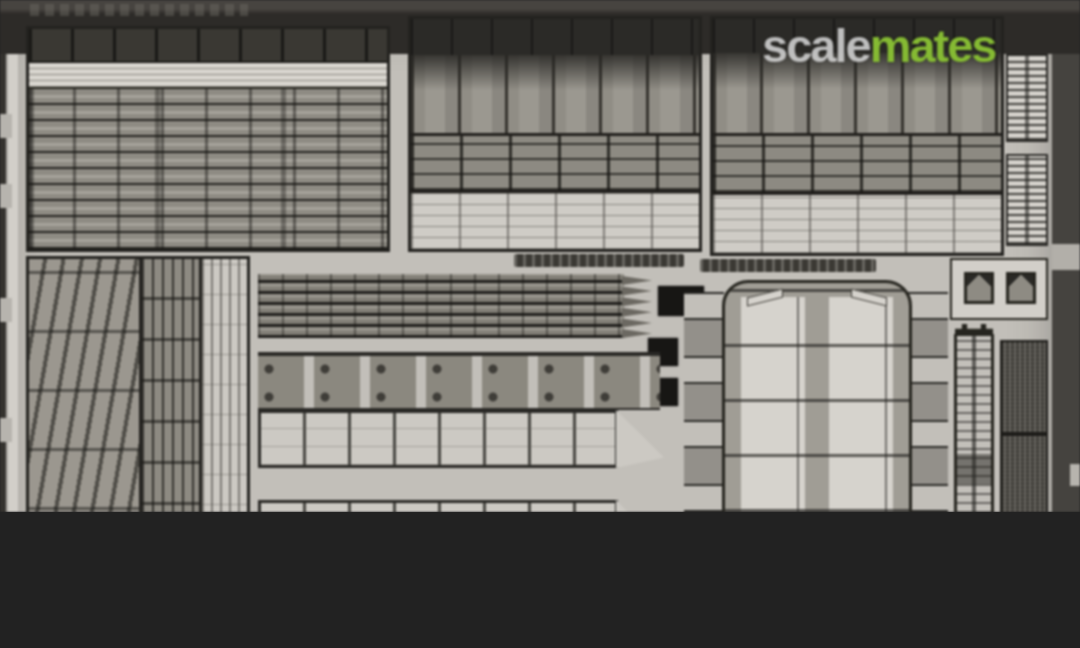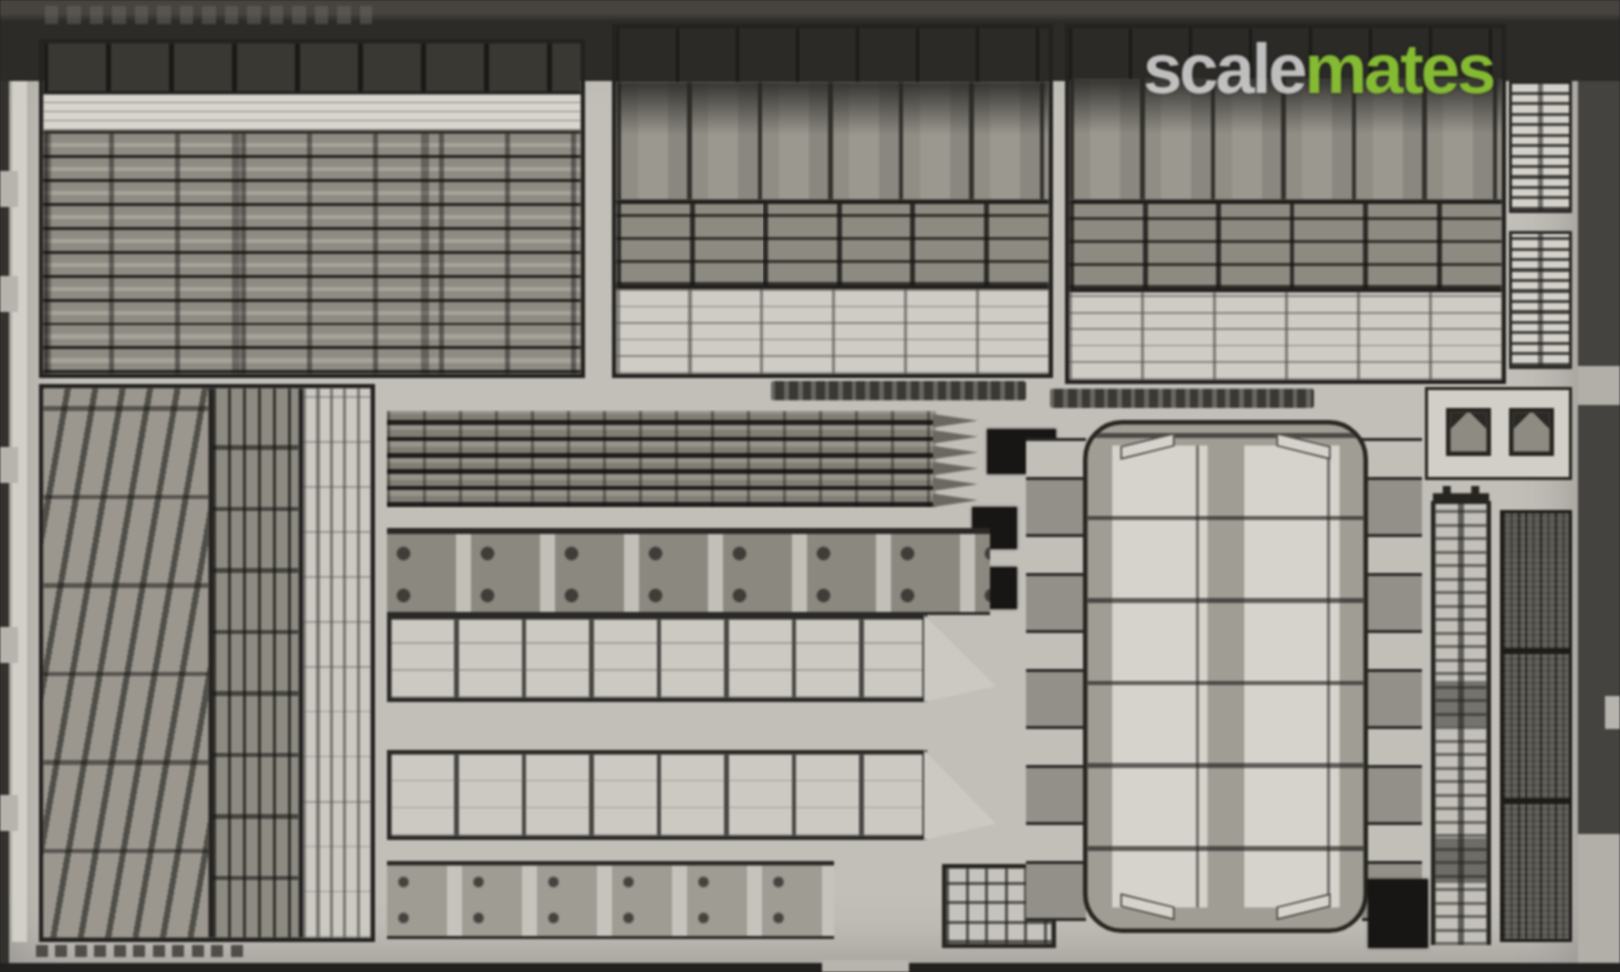--- a/index.html
+++ b/index.html
@@ -1,18 +1,18 @@
 <!DOCTYPE html>
 <html style="--background: #34322e; --top-band-light: #474440; --top-band-dark: #2d2b28; --fret-metal: #c2bfb9; --metal-bright: #d6d3cd; --metal-mid: #908d85; --metal-dark: #514f49; --etch-black: #171614; --logo-gray: #d3d3d3; --logo-green: #83bb2d;"><head>
 <meta charset="utf-8">
 <style>
   html,body{margin:0;padding:0;background:#222;}
   *{box-sizing:border-box;}
   #scene{
-    position:relative;width:1080px;height:648px;overflow:hidden;
+    position:relative;width:1080px;height:512px;overflow:hidden;
     background:var(--background,#34322e);
     font-family:"Liberation Sans", sans-serif;
     filter:blur(0.8px) saturate(0.95);
     text-align:right;
   }
   .abs{position:absolute;}
 
   
   .fret-plate{background:var(--fret-metal,#c2bfb9);
     box-shadow:inset 0 0 40px rgba(60,58,54,.35);}

